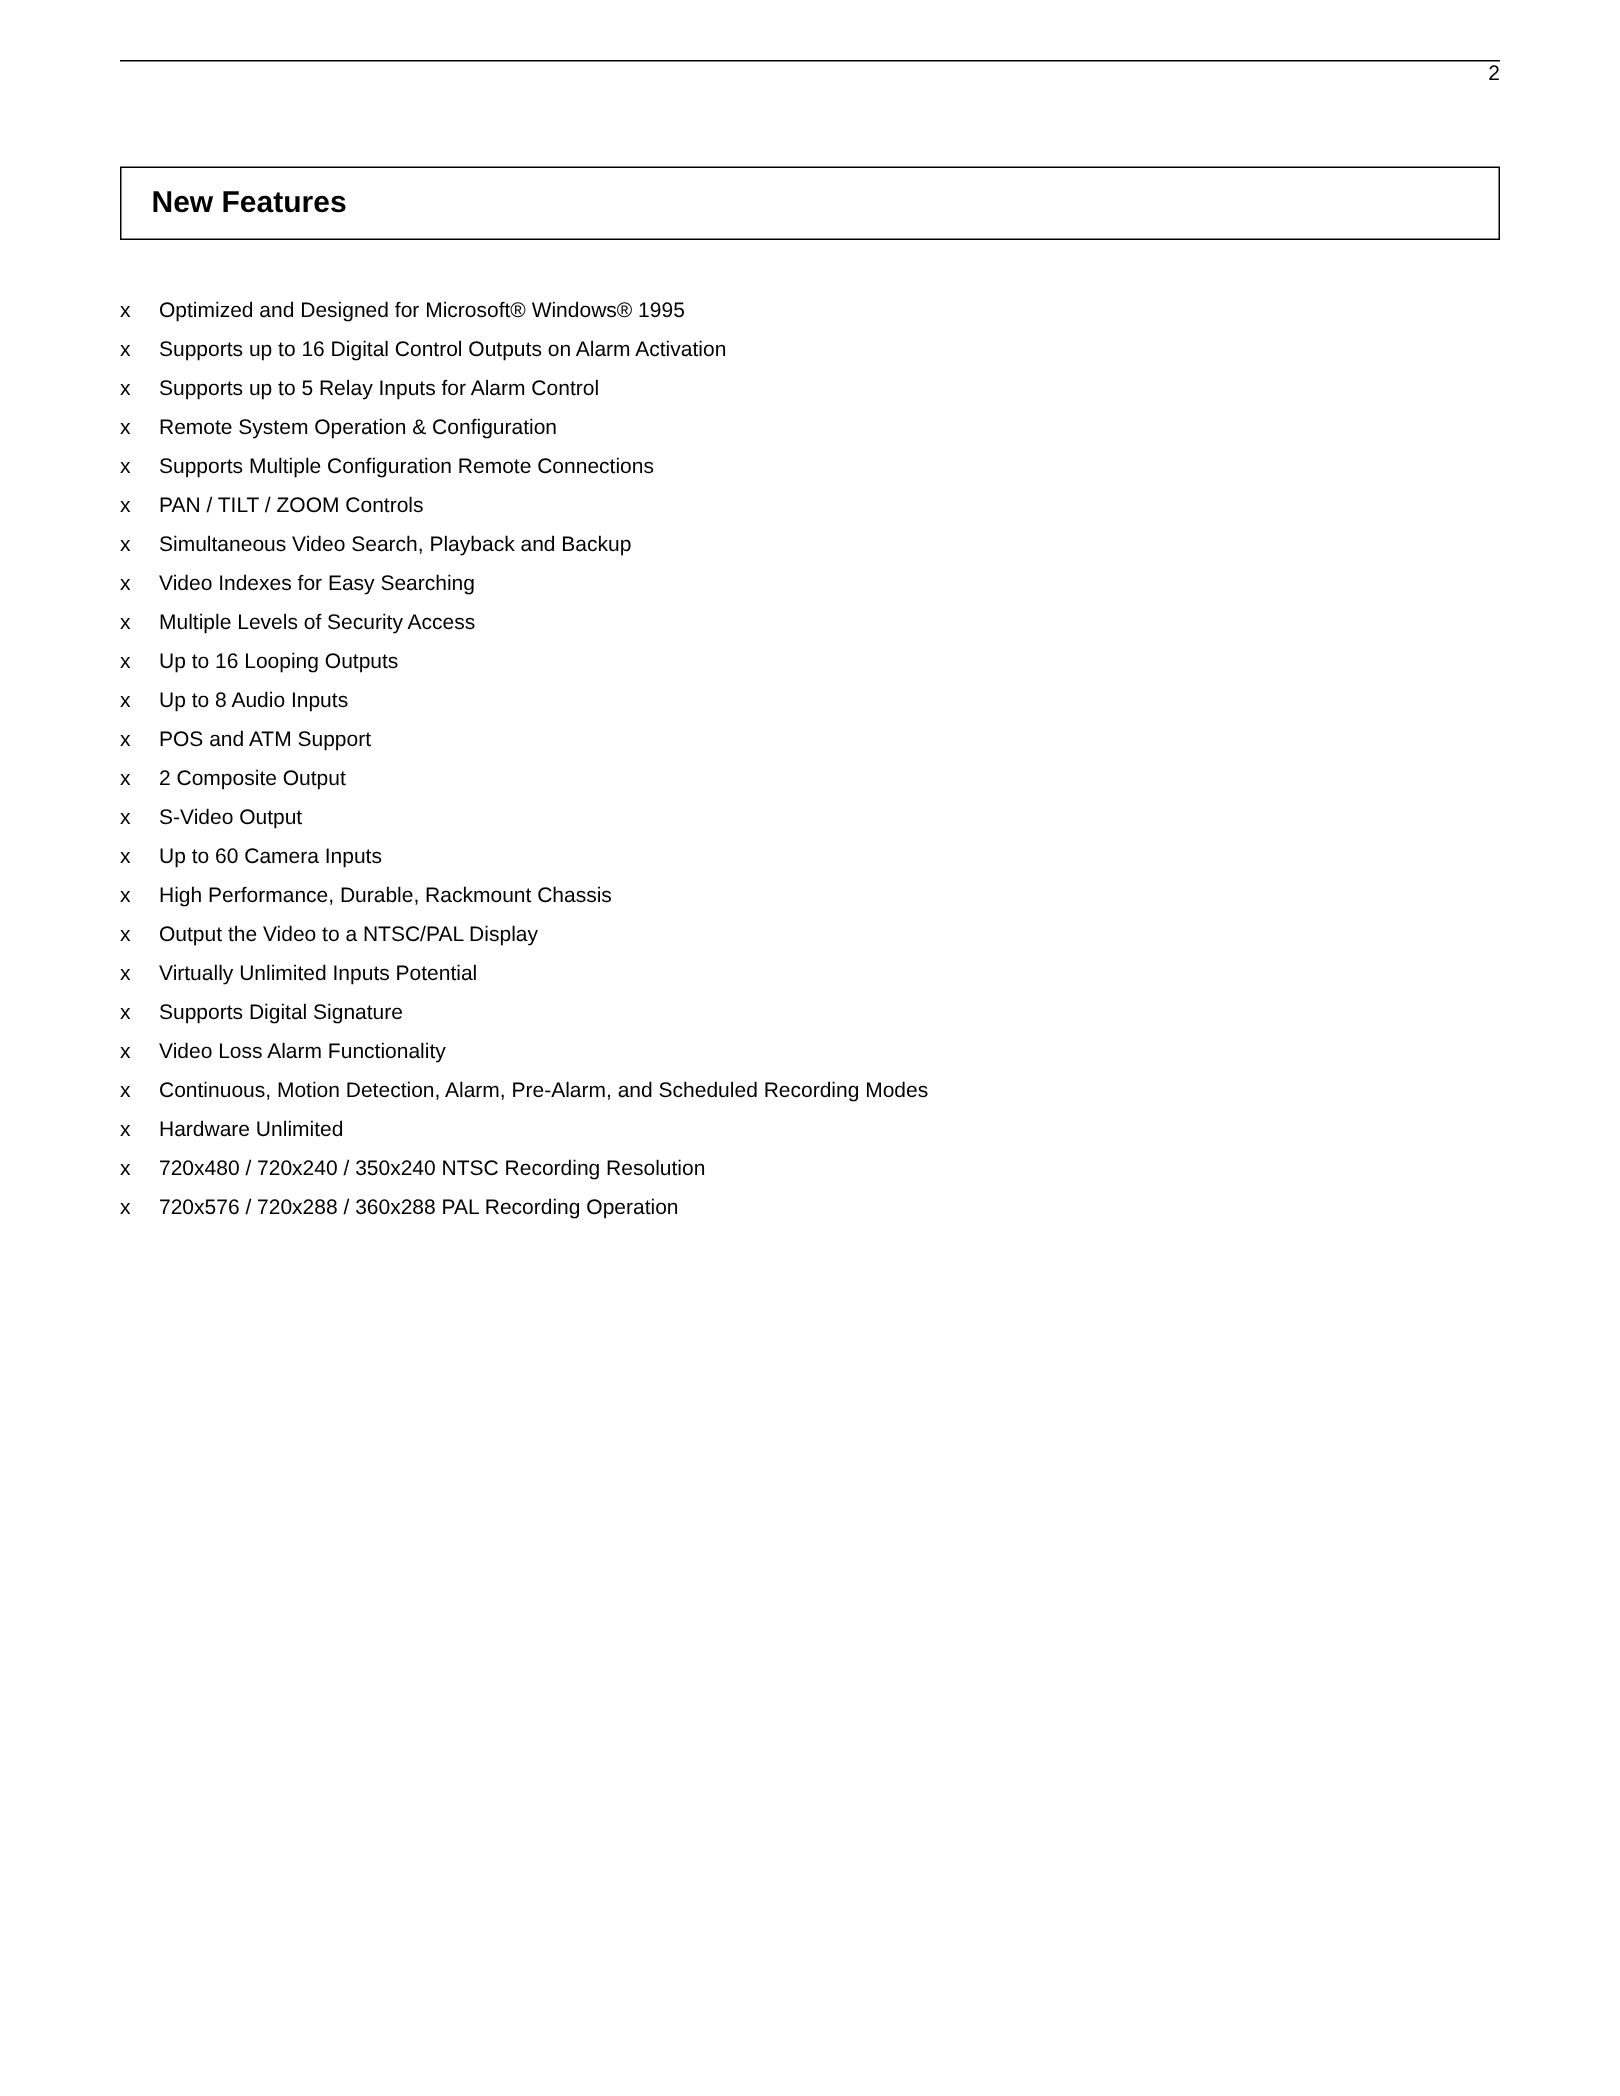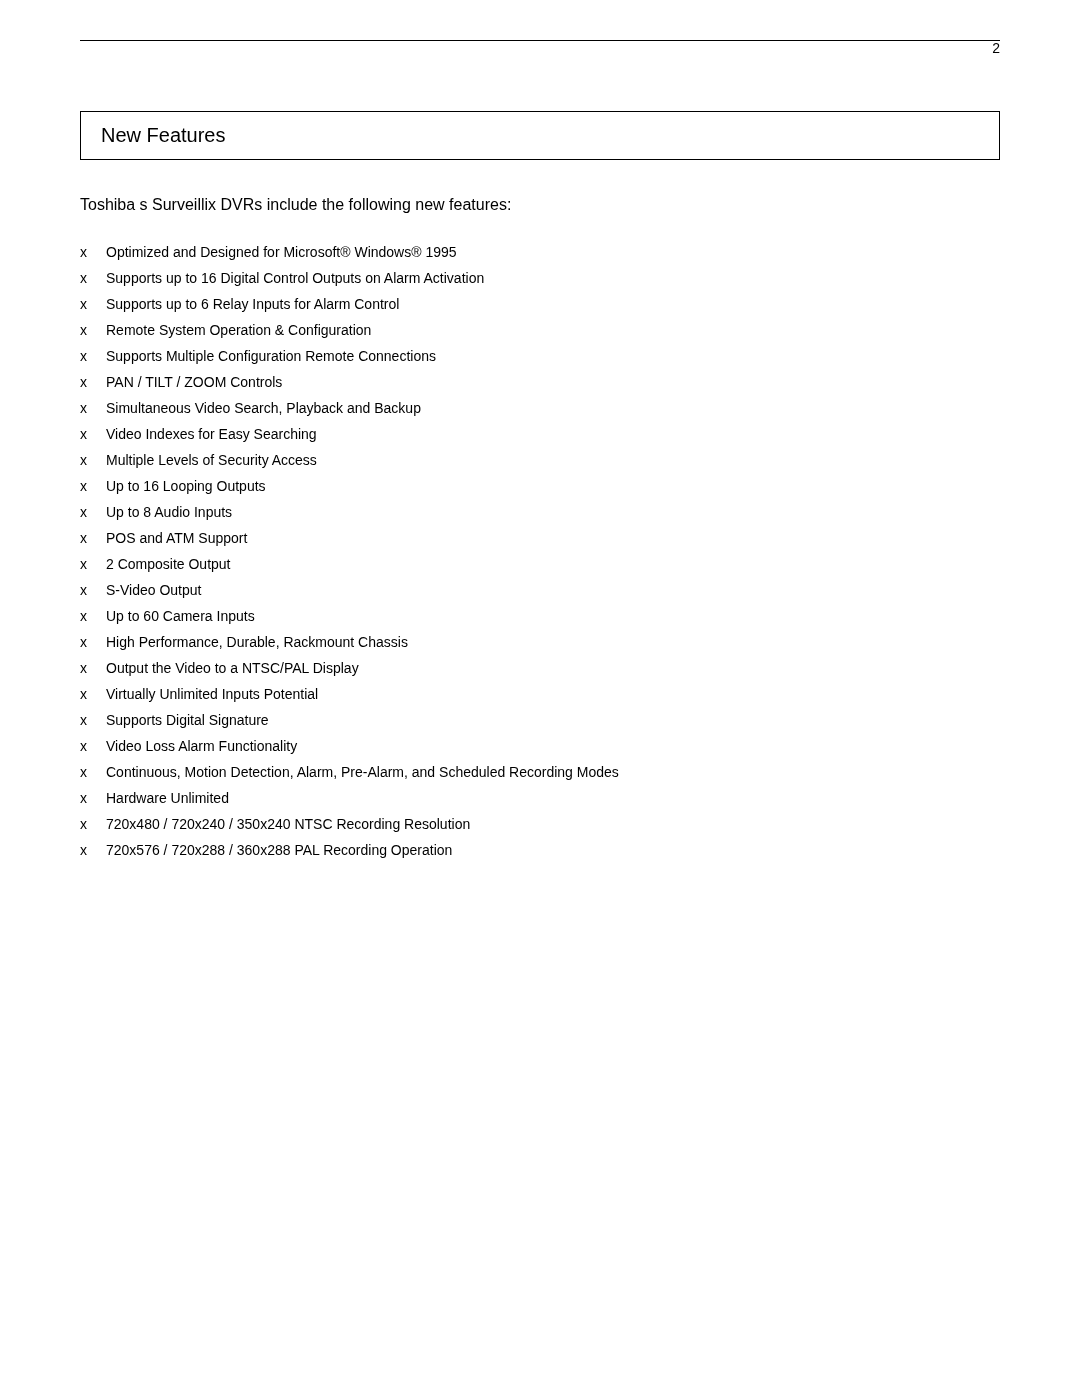--- a/index.html
+++ b/index.html
@@ -44,21 +44,21 @@
       border: 1.5px solid #000000;
       padding: 12px 20px;
       margin-top: 60px;
       margin-bottom: 36px;
       display: inline-block;
       width: 100%;
     }
 
     .section-heading-text {
       font-size: 20px;
-      font-weight: normal;
+      font-weight: bold;
       color: #000000;
     }
 
     .intro-text {
       font-size: 16px;
       margin-bottom: 28px;
       color: #000000;
     }
 
     .features-list {
@@ -94,34 +94,33 @@
 <div class="page-container">
 
   <hr class="top-rule">
 
   <div class="page-number">2</div>
 
   <div class="section-heading-box">
     <span class="section-heading-text">New Features</span>
   </div>
 
-  <p class="intro-text">Toshiba s Surveillix DVRs include    the following new features:</p>
 
   <ul class="features-list">
   <li>
         <span class="bullet-x">x</span>
         <span class="feature-text">Optimized and Designed for Microsoft® Windows® 1995</span>
       </li>
       <li>
         <span class="bullet-x">x</span>
         <span class="feature-text">Supports up to 16 Digital Control Outputs on Alarm Activation</span>
       </li>
       <li>
         <span class="bullet-x">x</span>
-        <span class="feature-text">Supports up to 6 Relay Inputs for Alarm Control</span>
+        <span class="feature-text">Supports up to 5 Relay Inputs for Alarm Control</span>
       </li>
       <li>
         <span class="bullet-x">x</span>
         <span class="feature-text">Remote System Operation &amp; Configuration</span>
       </li>
       <li>
         <span class="bullet-x">x</span>
         <span class="feature-text">Supports Multiple Configuration Remote Connections</span>
       </li>
       <li>

